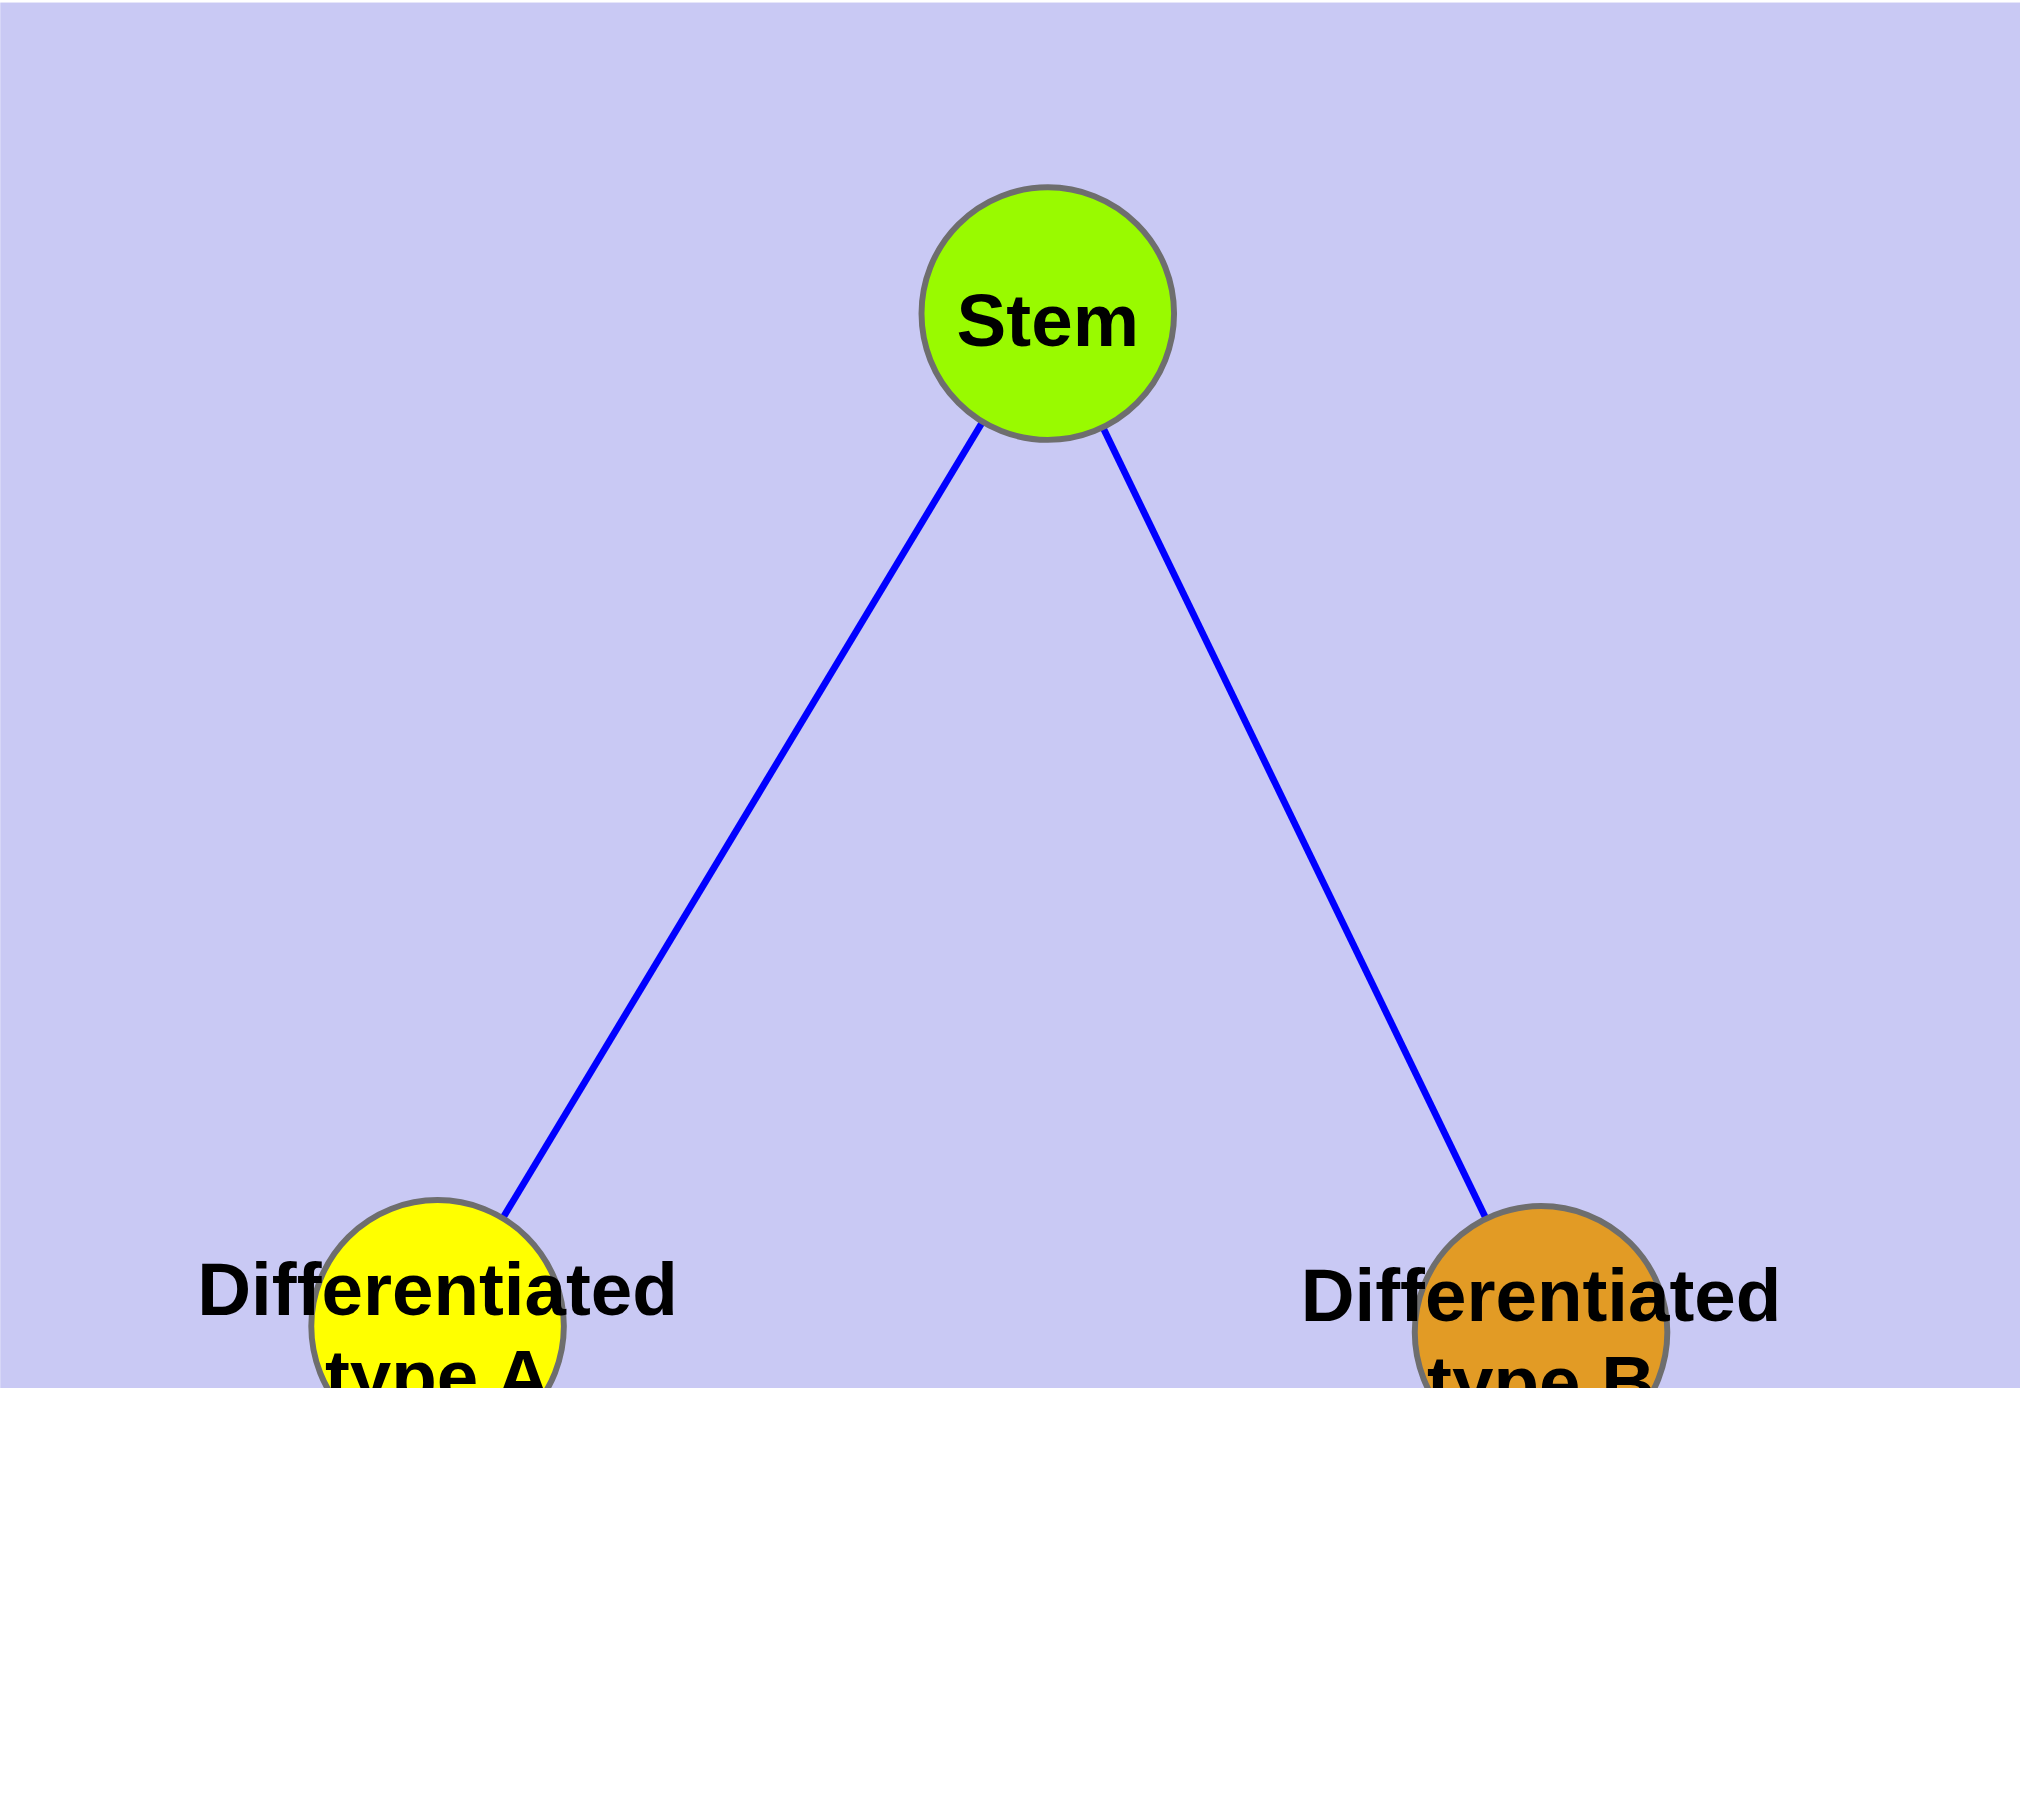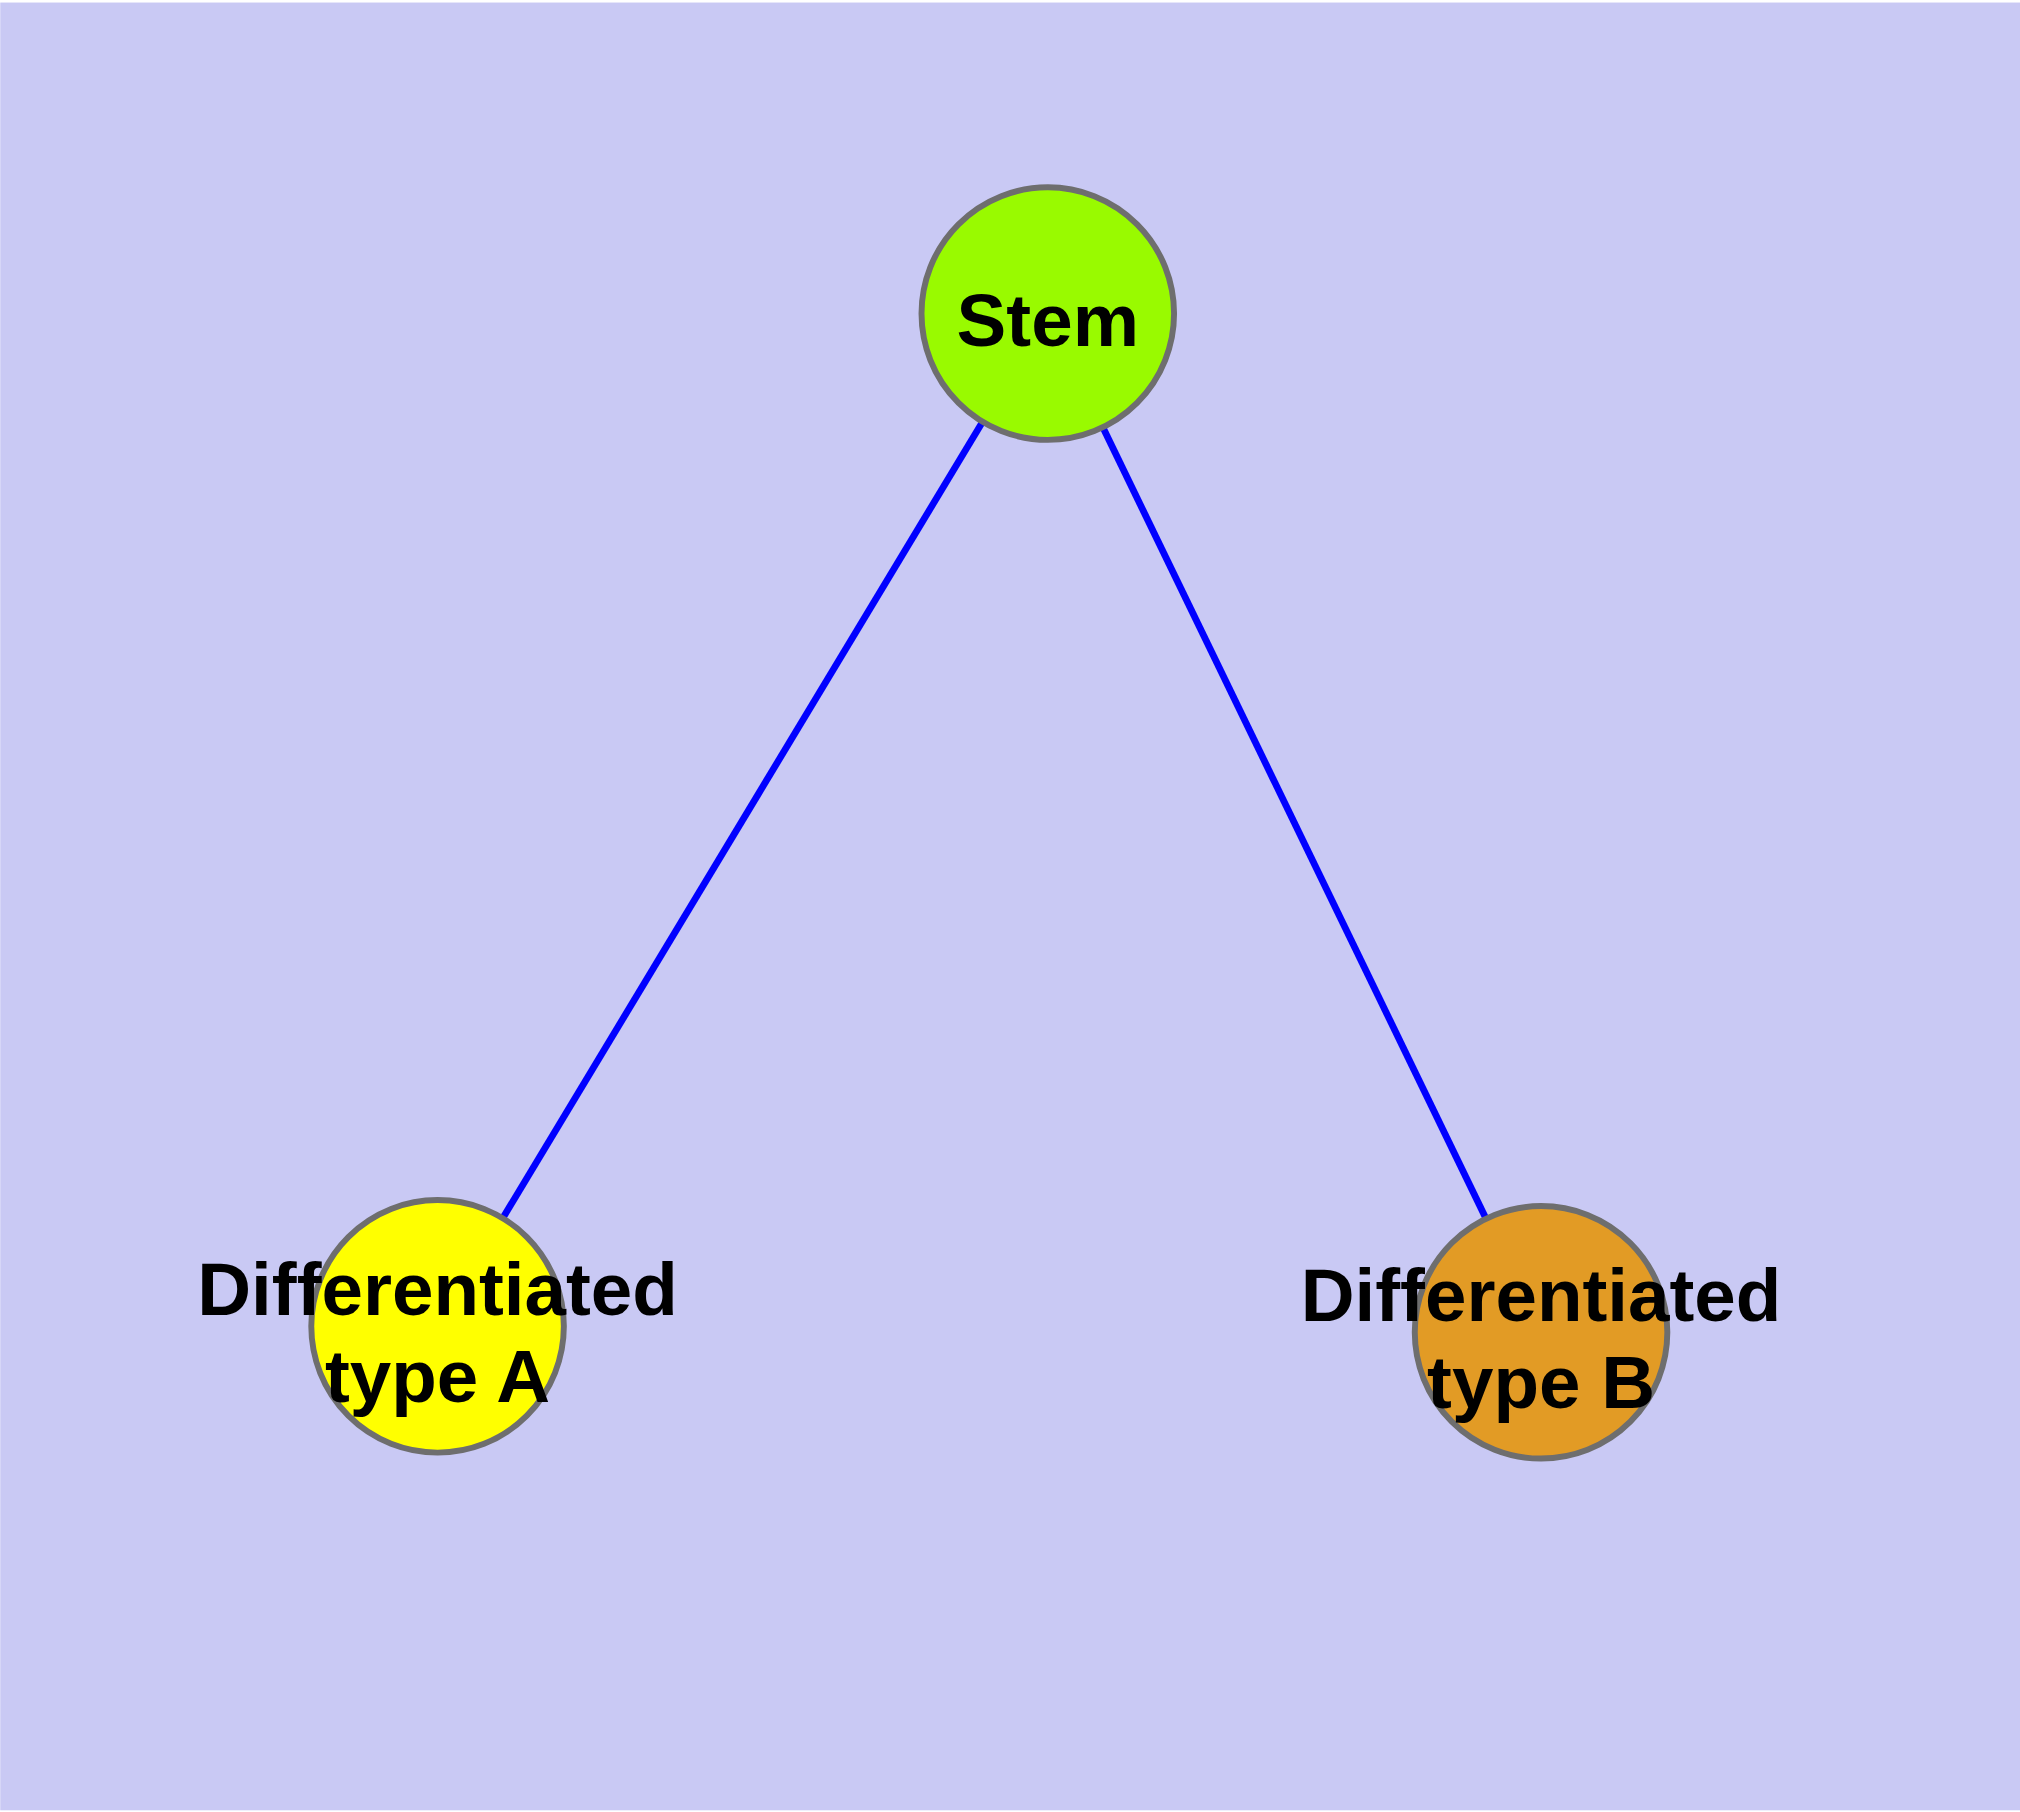--- a/index.html
+++ b/index.html
@@ -3,21 +3,21 @@
 <meta charset="utf-8">
 <style>
   html, body {
     margin: 0;
     padding: 0;
     background: #ffffff;
   }
   .canvas-wrap {
     position: relative;
     width: 2021px;
-    height: 1812px;
+    height: 1388px;
     overflow: hidden;
   }
   svg {
     display: block;
   }
   .node-label {
     font-family: "Liberation Sans", "DejaVu Sans", sans-serif;
     font-weight: bold;
     fill: #000000;
     text-anchor: middle;

